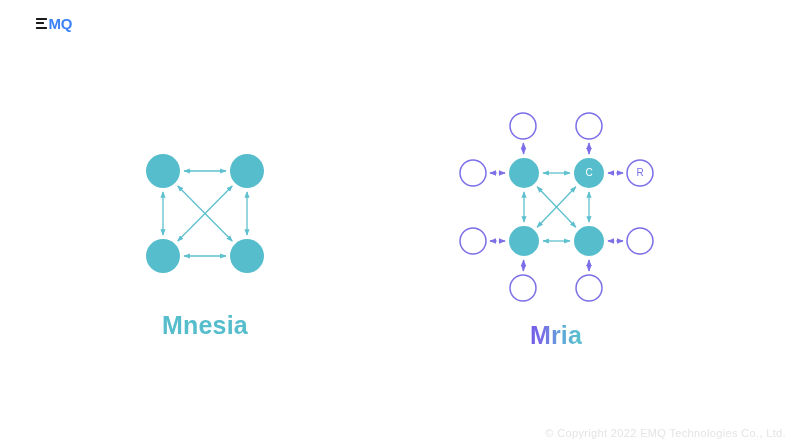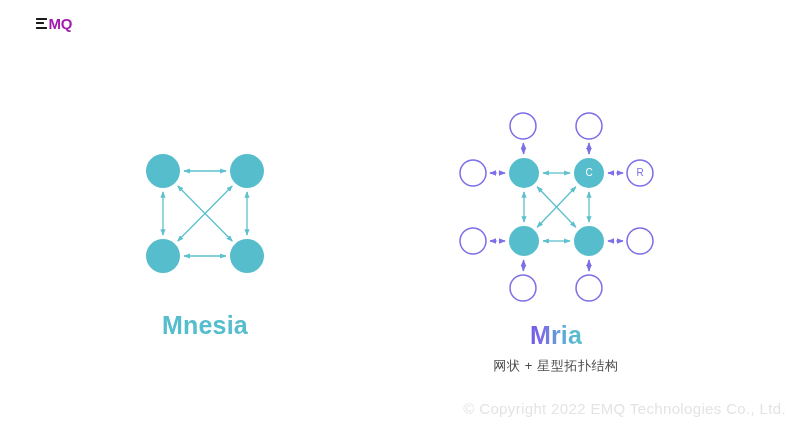--- a/index.html
+++ b/index.html
@@ -37,21 +37,21 @@
     background: #1a1a1a;
     border-radius: 0.5px;
   }
   #logo .bars i:nth-child(1) { width: 11px; }
   #logo .bars i:nth-child(2) { width: 8px; }
   #logo .bars i:nth-child(3) { width: 11px; }
   #logo .wordmark {
     font-size: 15px;
     font-weight: 700;
     letter-spacing: -0.2px;
-    color: #a21caf;
+    color: #3b82f6;
     line-height: 1;
   }
 
   
   #canvas {
     position: absolute;
     left: 0;
     top: 0;
     width: 800px;
     height: 441px;
@@ -95,22 +95,22 @@
     pointer-events: none;
     user-select: none;
   }
   .node-label.core-label { color: #ffffff; }
   .node-label.replicant-label { color: #7c6fe8; }
 
   
   #footer {
     position: absolute;
     right: 14px;
-    bottom: 24px;
-    font-size: 15px;
+    bottom: 2px;
+    font-size: 11px;
     color: #e4e4e6;
     letter-spacing: 0.35px;
     white-space: nowrap;
   }
 </style>
 </head>
 <body>
 
 <div id="logo">
   <span class="bars">
@@ -176,16 +176,15 @@
     <div class="node-label core-label" style="left: 589px; top: 173px;">C</div>
     <div class="node-label replicant-label" style="left: 640px; top: 173px;">R</div>
   </div>
 
 <div class="caption" id="caption-mnesia" style="left: 205px; top: 311px;">
   <div class="title mnesia">Mnesia</div>
 </div>
 
 <div class="caption" id="caption-mria" style="left: 556px; top: 321px;">
   <div class="title mria">Mria</div>
-  <div class="subtitle">网状 + 星型拓扑结构</div>
 </div>
 
 <div id="footer">© Copyright 2022 EMQ Technologies Co., Ltd.</div>
 
 </body></html>

